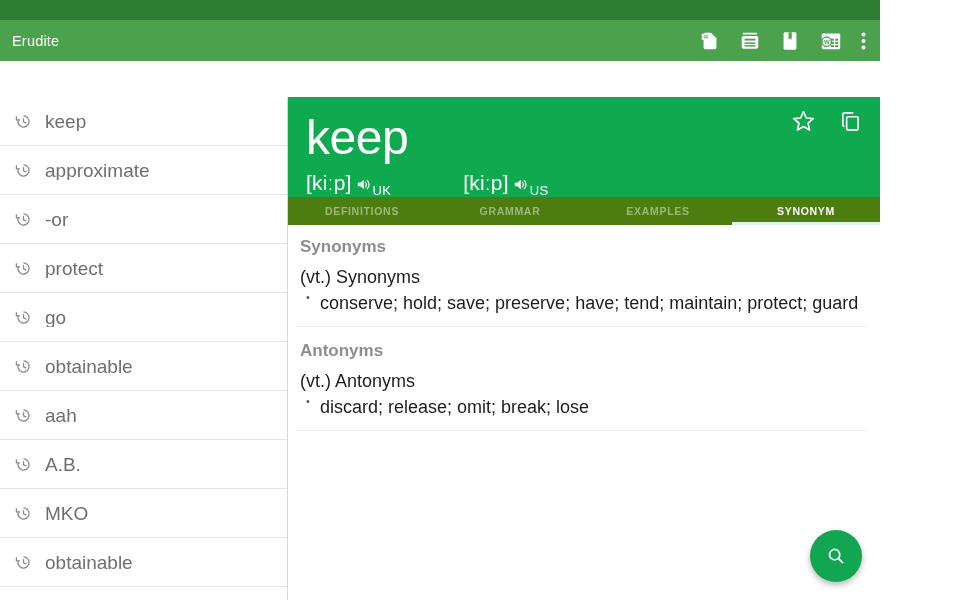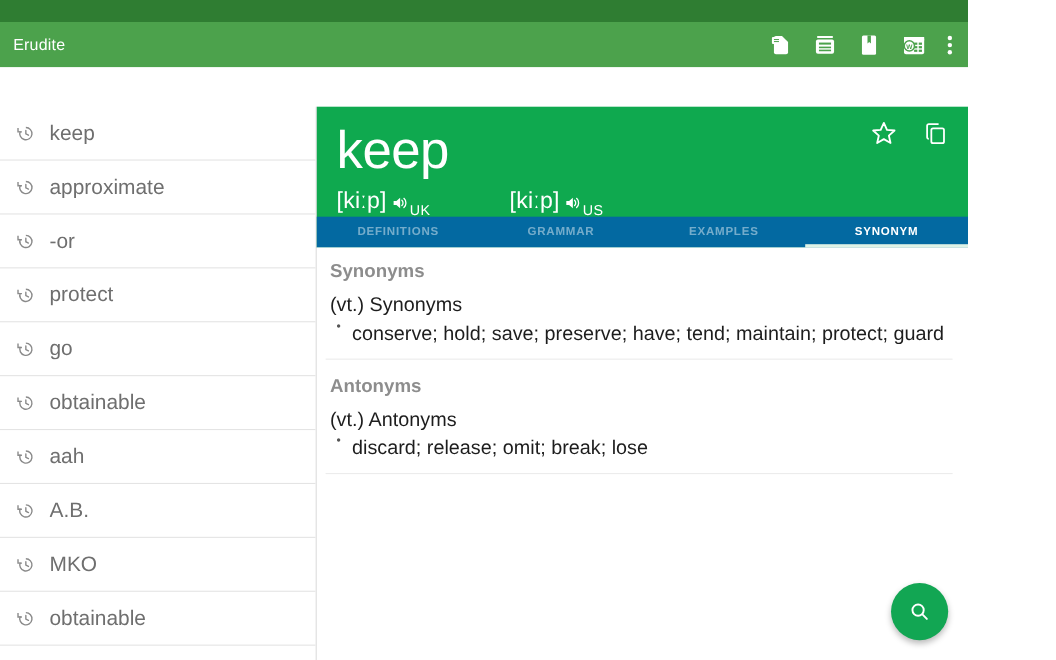--- a/index.html
+++ b/index.html
@@ -74,21 +74,21 @@
   .phonetics { display: flex; align-items: flex-end; padding: 8px 0 4px 18px; gap: 72px; }
   .phon { display: flex; align-items: flex-end; cursor: pointer; }
   .phon-text { font-size: 21px; color: #ffffff; line-height: 1; letter-spacing: .2px; }
   .phon-spk { display: flex; align-items: flex-end; margin-left: 3px; }
   .phon-region {
     font-size: 13px; color: #ffffff; margin-left: 1px;
     align-self: flex-end; position: relative; top: 5px; letter-spacing: .3px;
   }
 
   
-  .tabs { display: flex; background: #0369a1; height: 28px; }
+  .tabs { display: flex; background: #4d7c0f; height: 28px; }
   .tab {
     flex: 1 1 0; display: flex; align-items: center; justify-content: center;
     font-size: 10.5px; font-weight: bold; letter-spacing: .7px;
     color: rgba(255,255,255,.45);
     cursor: pointer; position: relative;
   }
   .tab.active { color: #ffffff; }
   .tab.active::after {
     content: ""; position: absolute; left: 0; right: 0; bottom: 0;
     height: 3px; background: #dff3e6;

